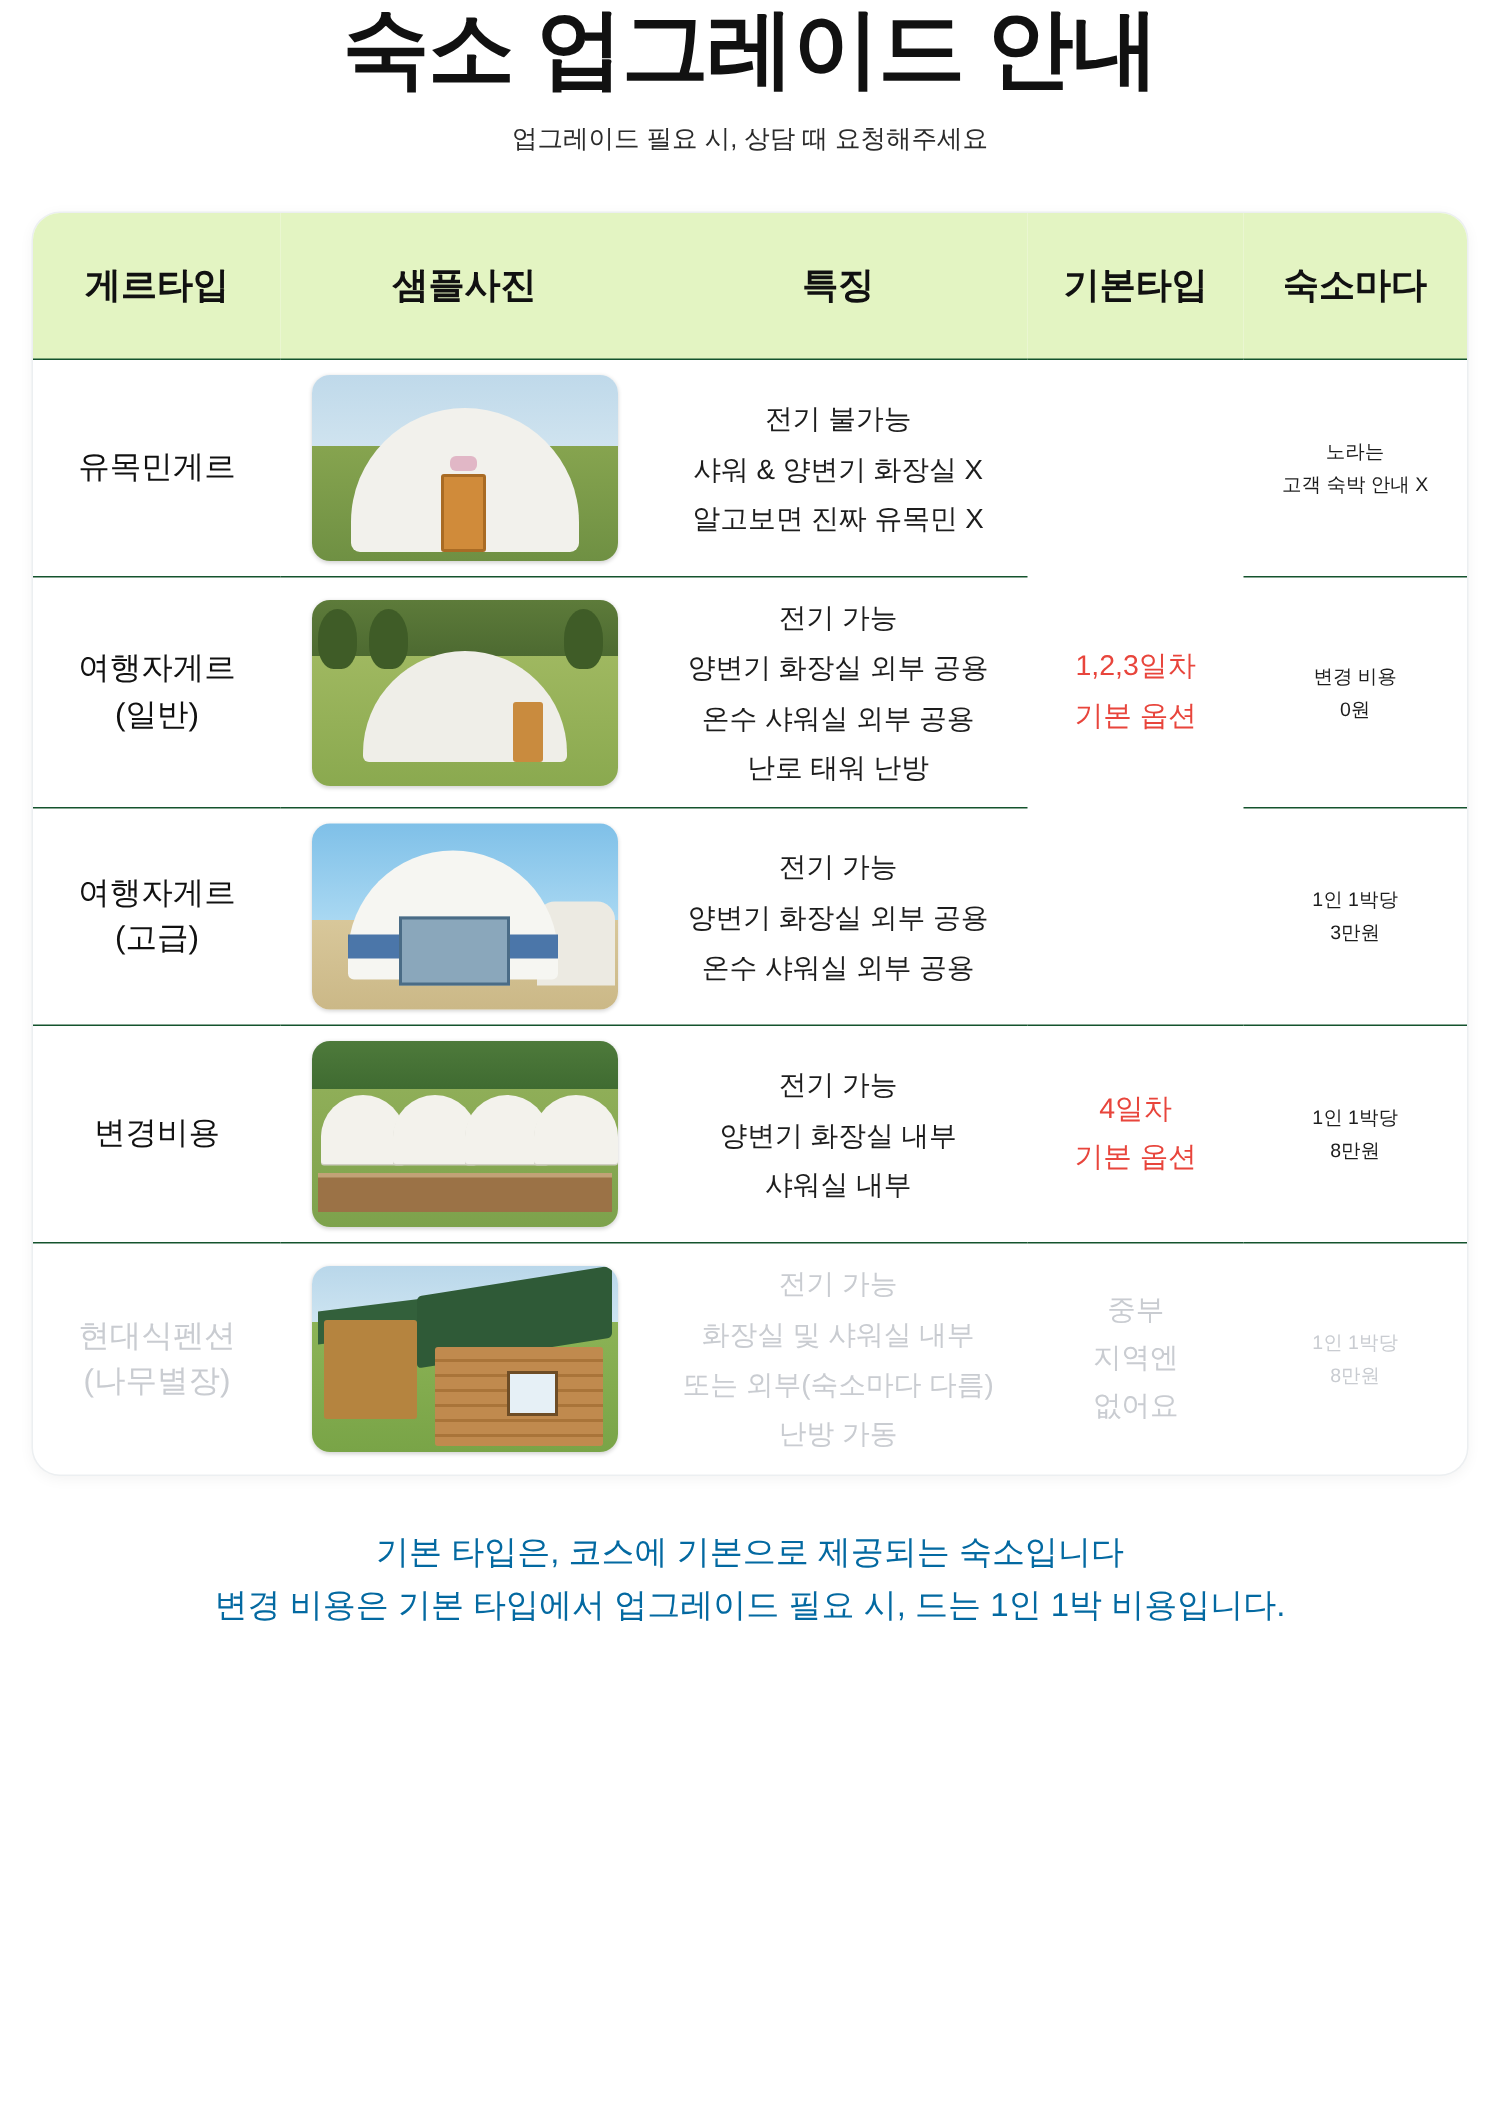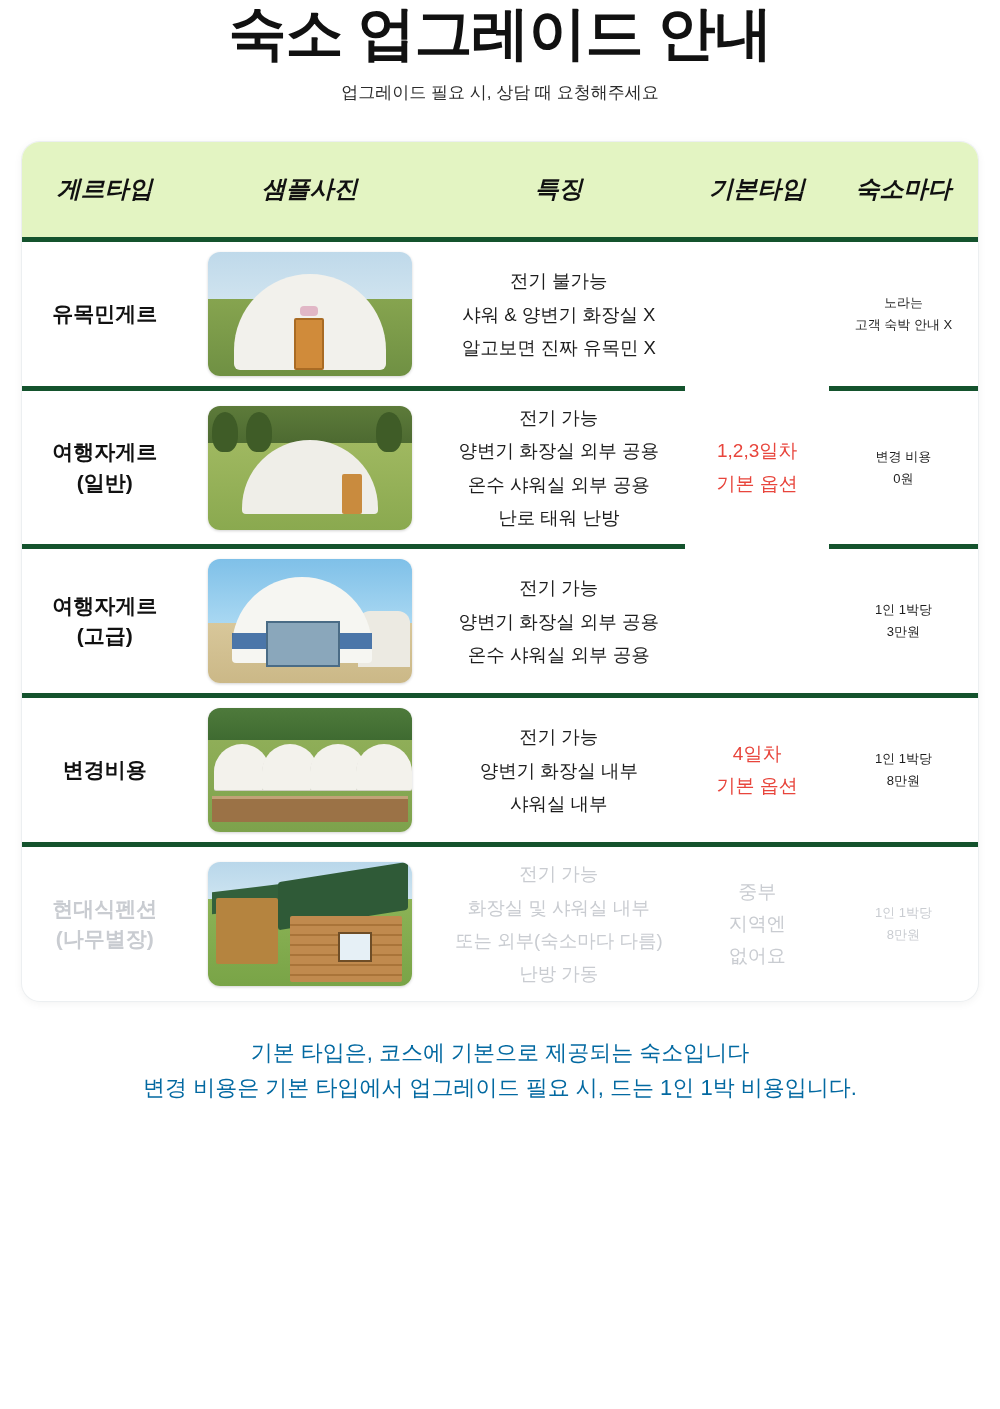--- a/index.html
+++ b/index.html
@@ -49,38 +49,37 @@
   }
   table.ger-table th {
     background: #e3f4c2;
     font-size: 24px;
     font-weight: 800;
     color: #111111;
     height: 98px;
     vertical-align: middle;
     text-align: center;
     border: none;
-    font-style: italic;
   }
   table.ger-table td {
-    border-top: 5px solid #14532d;
+    border-top: 1px solid #14532d;
     text-align: center;
     vertical-align: middle;
     padding: 10px 6px;
   }
   
   col.c-type   { width: 17.3%; }
   col.c-photo  { width: 25.6%; }
   col.c-feat   { width: 26.5%; }
   col.c-basic  { width: 15.0%; }
   col.c-cost   { width: 15.6%; }
 
   td.type-cell {
     font-size: 21px;
-    font-weight: 700;
+    font-weight: 400;
     color: #111111;
     line-height: 1.45;
   }
   td.feat-cell {
     font-size: 18.5px;
     color: #1d1d1d;
     line-height: 1.8;
     text-align: left;
     padding-left: 26px;
   }

